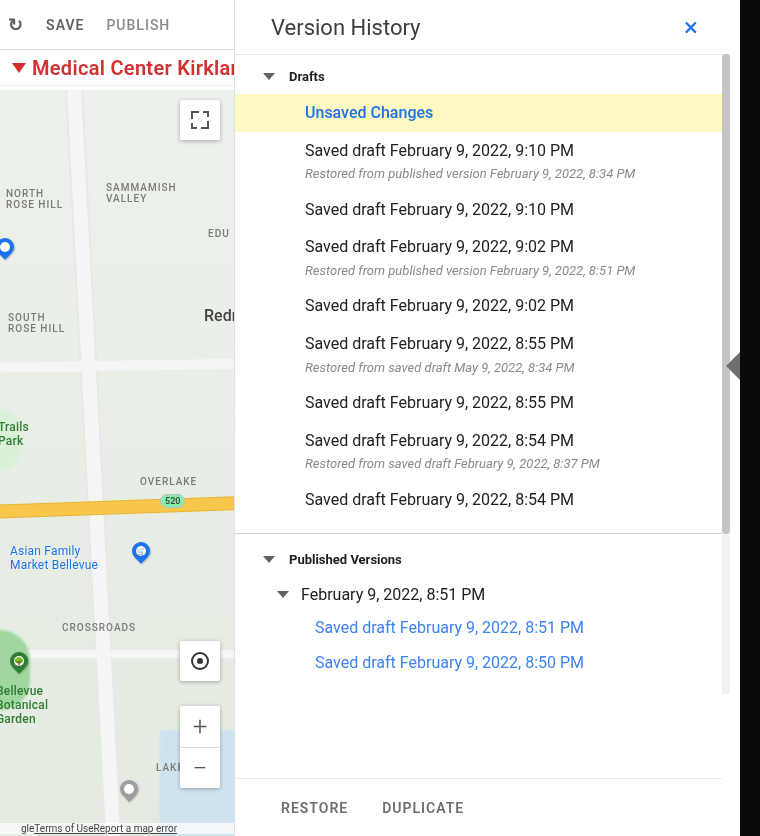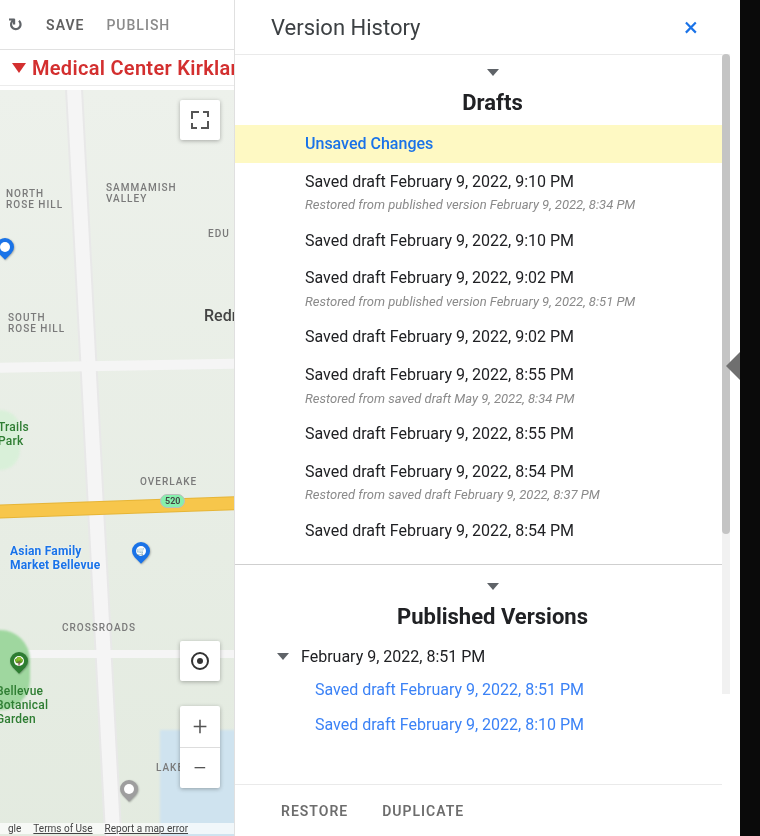--- a/index.html
+++ b/index.html
@@ -153,21 +153,21 @@
     font-weight: 500;
     letter-spacing: 1px;
     text-transform: uppercase;
     white-space: nowrap;
   }
   .map-label.lbl-poi {
     color: #1a73e8;
     text-transform: none;
     font-size: 12px;
     letter-spacing: 0.2px;
-    font-weight: 700;
+    font-weight: 400;
     text-shadow: 0 0 2px #fff;
   }
   .map-label.lbl-park-name {
     color: #2e7d32;
     text-transform: none;
     font-size: 12px;
     letter-spacing: 0.2px;
   }
 
   .pin {
@@ -263,23 +263,23 @@
     width: 100%;
     display: flex; align-items: center; justify-content: center;
     font-size: 26px; font-weight: 300; color: #555;
     cursor: pointer;
   }
   .zoom-ctrl .half + .half { border-top: 1px solid #ddd; }
 
   .map-footer {
     position: absolute;
     bottom: 2px; left: 0; right: 0;
-    display: flex; gap: 12px;
+    display: flex; gap: 0;
     font-size: 10px; color: #444;
-    padding-left: 8px;
+    padding-left: 21px;
     background: rgba(255,255,255,0.7);
   }
   .map-footer span { text-decoration: underline; cursor: pointer; }
   .map-footer span:first-child { text-decoration: none; }
 
   
   .panel {
     position: absolute;
     left: 234px; top: 0;
     width: 488px;   
@@ -315,23 +315,22 @@
 
   .panel-body {
     flex: 1;
     overflow: hidden;
     padding-bottom: 58px; 
   }
   .section-hdr {
     display: flex; align-items: center;
     gap: 14px;
     padding: 14px 0 10px 28px;
-    font-size: 22px; font-weight: 700; color: #202124;
+    font-size: 13px; font-weight: 700; color: #202124;
     cursor: pointer;
-    flex-direction: column;
   }
   .tri {
     width: 0; height: 0;
     border-left: 6px solid transparent;
     border-right: 6px solid transparent;
     border-top: 7px solid #5f6368;
   }
   .version {
     padding: 8px 12px 8px 70px;
     font-size: 16px;
@@ -363,21 +362,21 @@
   }
   .pub-child {
     padding: 8px 12px 8px 80px;
     font-size: 16px; color: #3b82f6;
     cursor: pointer;
   }
 
   .panel-footer {
     position: absolute;
     left: 0; right: 0; bottom: 0;
-    height: 52px;
+    height: 58px;
     display: flex; align-items: center;
     gap: 34px;
     padding-left: 46px;
     border-top: 1px solid #eaeaea;
     background: #fff;
     font-size: 14px; font-weight: 600;
     letter-spacing: 1px;
     color: #6d6d6d;
   }
   .panel-footer .action { cursor: pointer; }
@@ -518,21 +517,21 @@
         <span>Published Versions</span>
       </div>
       <div class="pub-parent">
         <span class="tri"></span>
         <span>February 9, 2022, 8:51 PM</span>
       </div>
       <div class="pub-child">
         <span>Saved draft February 9, 2022, 8:51 PM</span>
       </div>
       <div class="pub-child">
-        <span>Saved draft February 9, 2022, 8:10 PM</span>
+        <span>Saved draft February 9, 2022, 8:50 PM</span>
       </div>
     </div>
 
     <div class="panel-footer">
       <span class="action">RESTORE</span>
       <span class="action">DUPLICATE</span>
     </div>
   </div>
 
   <div class="right-rail"></div>

